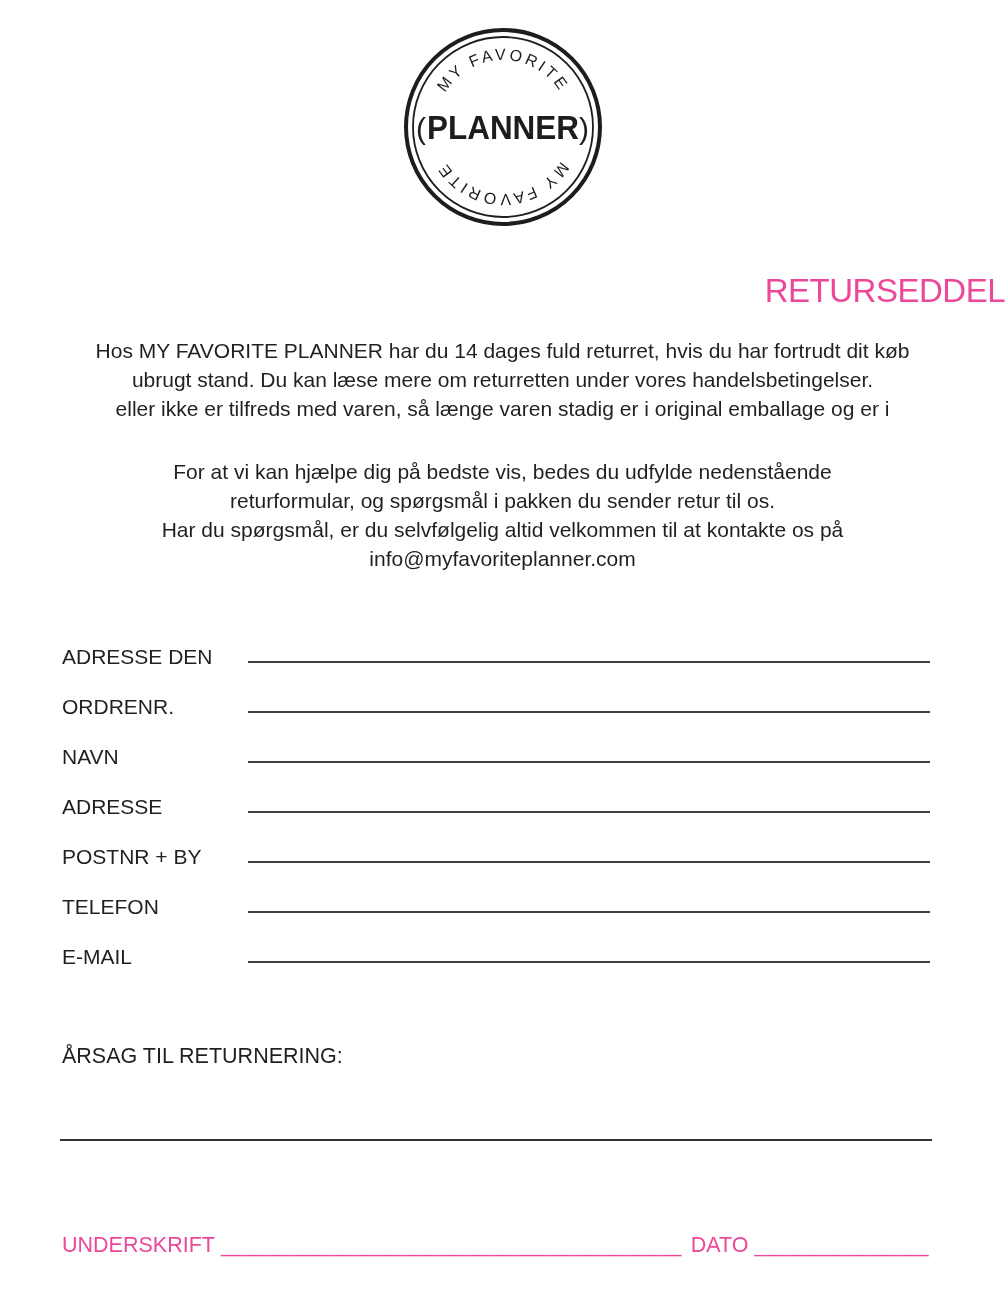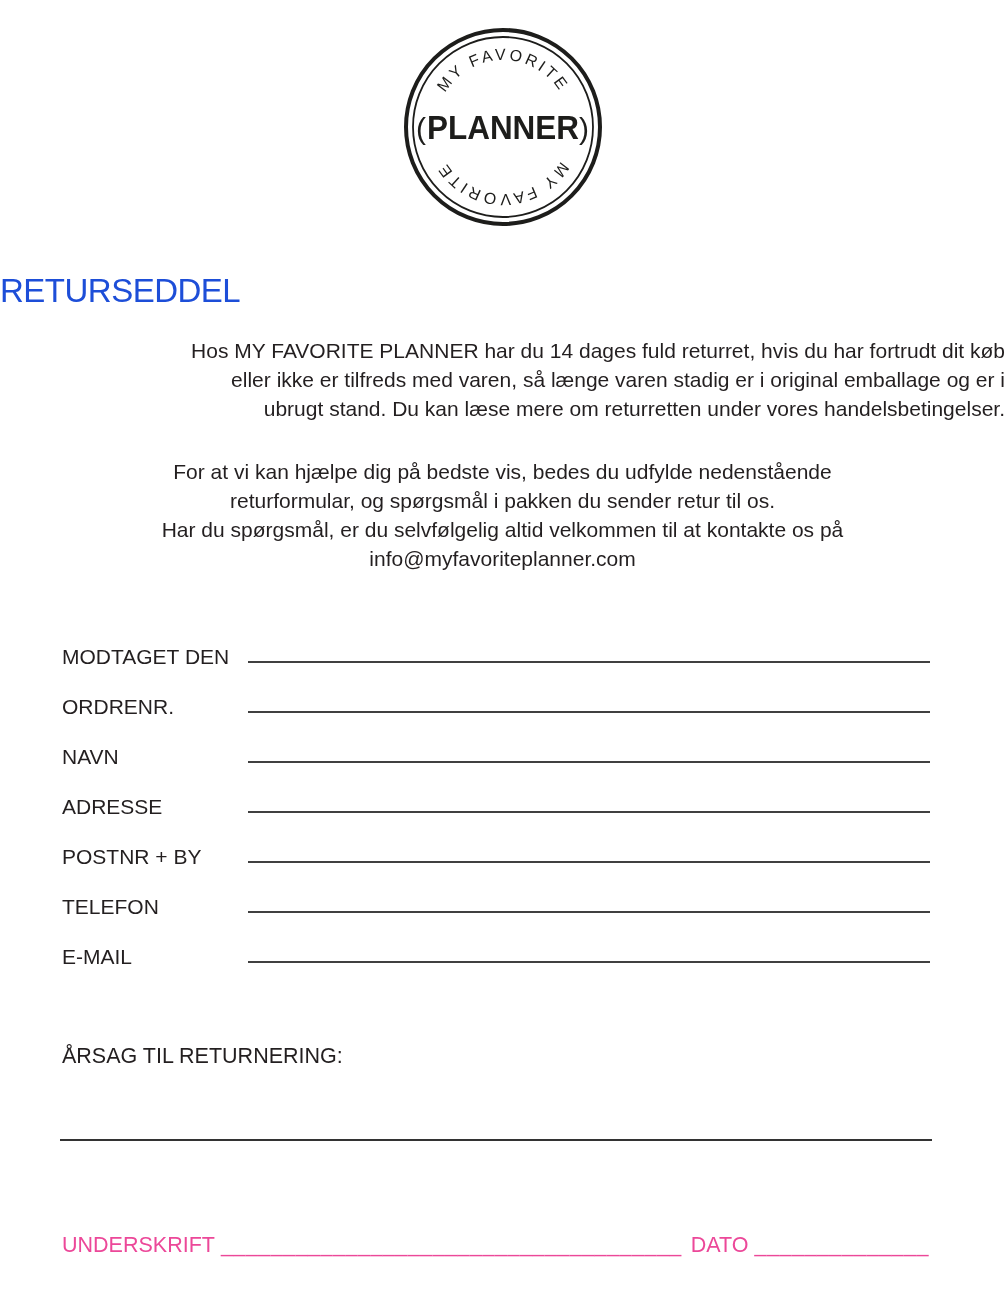--- a/index.html
+++ b/index.html
@@ -43,38 +43,38 @@
     fill: #1d1d1b;
   }
 
   
   .title {
     position: absolute;
     top: 272px;
     left: 0;
     width: 100%;
     margin: 0;
-    text-align: left;
+    text-align: right;
     font-size: 33px;
     font-weight: normal;
     letter-spacing: -0.5px;
-    color: #1d4ed8;
+    color: #ec4899;
   }
 
   
   .para {
     position: absolute;
     left: 0;
     width: 100%;
     text-align: center;
     font-size: 21px;
     line-height: 29px;
     color: #231f20;
   }
-  .p1 { top: 336px; text-align: right; }
+  .p1 { top: 336px; }
   .p2 { top: 457px; text-align: center; }
 
   
   .fields {
     position: absolute;
     left: 62px;
     right: 75px;
     top: 0;
   }
   .field-row { position: absolute; left: 0; right: 0; height: 50px; }
@@ -153,34 +153,34 @@
     </g>
     <text class="paren" x="18" y="117">(</text>
     <text class="wordmark" x="105" y="117" text-anchor="middle" textLength="152" lengthAdjust="spacingAndGlyphs">PLANNER</text>
     <text class="paren" x="181" y="117">)</text>
   </svg>
 
   <h1 class="title">RETURSEDDEL</h1>
 
   <div class="para p1">
     <div>Hos MY FAVORITE PLANNER har du 14 dages fuld returret, hvis du har fortrudt dit køb</div>
+    <div>ubrugt stand. Du kan læse mere om returretten under vores handelsbetingelser.</div>
     <div>eller ikke er tilfreds med varen, så længe varen stadig er i original emballage og er i</div>
-    <div>ubrugt stand. Du kan læse mere om returretten under vores handelsbetingelser.</div>
   </div>
 
   <div class="para p2">
     <div>For at vi kan hjælpe dig på bedste vis, bedes du udfylde nedenstående</div>
     <div>returformular, og spørgsmål i pakken du sender retur til os.</div>
     <div>Har du spørgsmål, er du selvfølgelig altid velkommen til at kontakte os på</div>
     <div>info@myfavoriteplanner.com</div>
   </div>
 
   <div class="fields">
     <div class="field-row">
-      <span class="flabel">MODTAGET DEN</span>
+      <span class="flabel">ADRESSE DEN</span>
       <span class="fline"></span>
     </div>
     <div class="field-row">
       <span class="flabel">ORDRENR.</span>
       <span class="fline"></span>
     </div>
     <div class="field-row">
       <span class="flabel">NAVN</span>
       <span class="fline"></span>
     </div>

